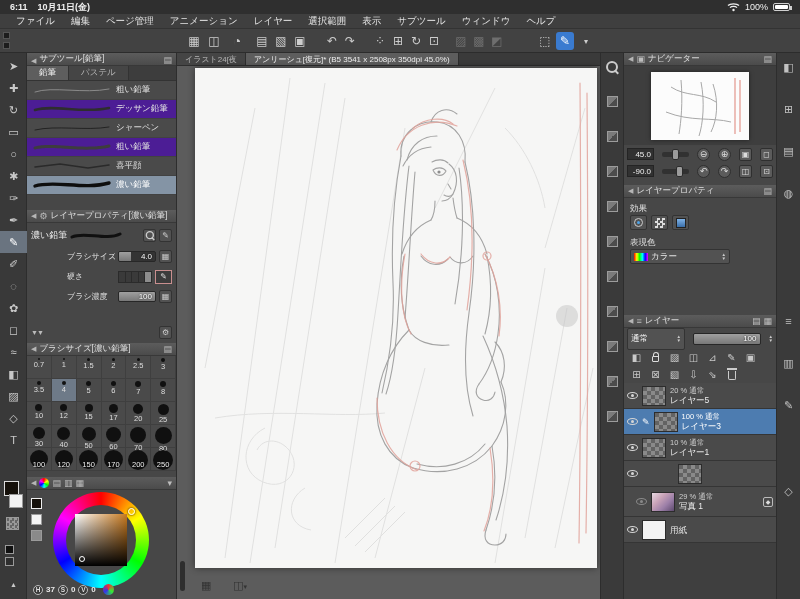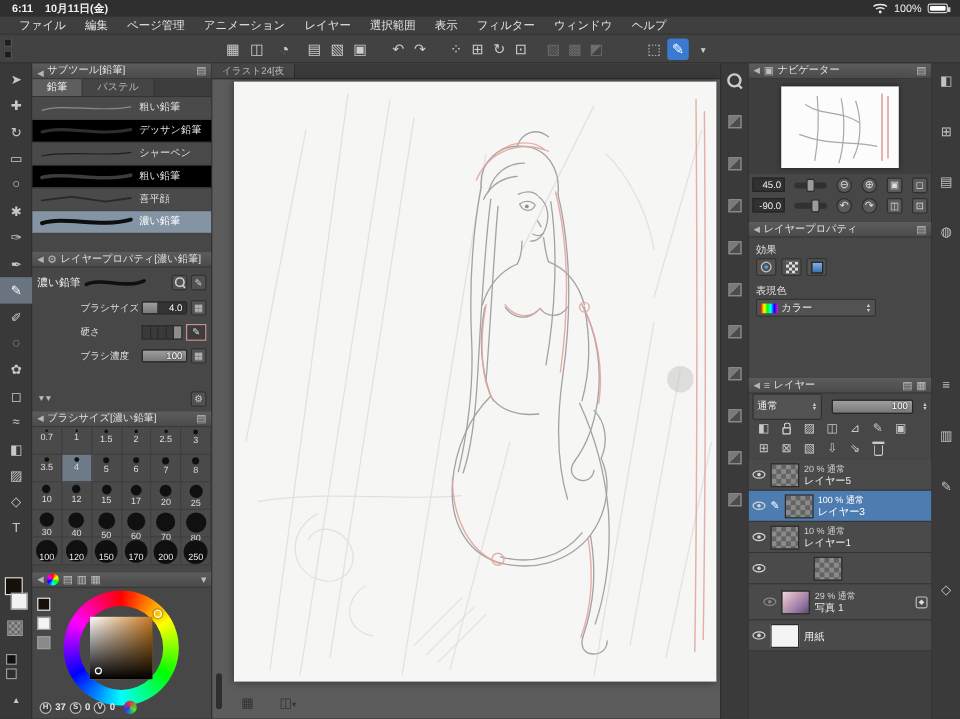--- a/index.html
+++ b/index.html
@@ -50,21 +50,21 @@
     border-bottom:1px solid #383838;display:flex;align-items:center;gap:3px;padding:0 4px;font-size:8.5px;color:#e0e0e0;white-space:nowrap;overflow:hidden;}
   .chev{font-size:7px;color:#b5b5b5;}
   .ph-title{flex:1;overflow:hidden;text-overflow:ellipsis;}
   .ph-ico{color:#bdbdbd;font-size:9px;}
 
   
   .tabs{position:absolute;left:0;right:0;height:15px;display:flex;background:#3d3d3d;border-bottom:1px solid #333;}
   .tab{padding:0 12px;display:flex;align-items:center;background:#454545;color:#b8b8b8;border-right:1px solid #333;font-size:8.5px;}
   .tab.active{background:#5e5e5e;color:#f2f2f2;}
   .brushrow{position:absolute;left:0;right:0;height:19px;display:flex;align-items:center;gap:4px;padding:0 5px;
-    background:#000000;border-bottom:1px solid #424242;color:#e2e2e2;font-size:8.5px;}
+    background:#4c1d95;border-bottom:1px solid #424242;color:#e2e2e2;font-size:8.5px;}
   .brushrow:nth-child(odd){background:#4a4a4a;}
   .brushrow.sel{background:#8494a5;color:#fff;}
   .brushrow svg{flex:0 0 auto;}
   .brushrow .bname{flex:1;text-align:left;white-space:nowrap;overflow:hidden;}
 
   
   .param{position:absolute;left:0;right:0;height:17px;display:flex;align-items:center;gap:3px;padding:0 4px;}
   .plabel{width:48px;font-size:8px;color:#e0e0e0;white-space:nowrap;overflow:hidden;margin-left:36px;}
   .slider{flex:1;height:11px;background:#343434;border:1px solid #272727;border-radius:2px;position:relative;overflow:hidden;}
   .fill{position:absolute;left:0;top:0;bottom:0;background:linear-gradient(#a0a0a0,#787878);}
@@ -186,21 +186,21 @@
   </div>
 
   <div class="abs menubar">
     <span>ファイル</span>
     <span>編集</span>
     <span>ページ管理</span>
     <span>アニメーション</span>
     <span>レイヤー</span>
     <span>選択範囲</span>
     <span>表示</span>
-    <span>フィルター</span>
+    <span>サブツール</span>
     <span>ウィンドウ</span>
     <span>ヘルプ</span>
   </div>
 
   <div class="abs toolbar">
     <span class="chip" style="left:3px;top:3px;"></span>
     <span class="chip" style="left:3px;top:13px;"></span>
     <div class="tbi" style="left:185px;">▦</div>
     <div class="tbi" style="left:205px;">◫</div>
     <div class="tbi" style="left:228px;font-size:14px;">◔</div>
@@ -498,20 +498,21 @@
         <span class="cbadge">V</span>
         <span>0</span>
         <span style="width:11px;height:11px;border-radius:50%;background:conic-gradient(#e33,#3e3,#33e,#e33);margin-left:4px;"></span>
       </div>
     </div>
   </div>
 
   <div class="abs canvas-wrap">
     <div class="doctabs">
       <div class="dtab" style="max-width:80px;">イラスト24[夜</div>
+      <div class="dtab active">アンリーシュ[復元]* (B5 3541 x 2508px 350dpi 45.0%)</div>
     </div>
 
     <div class="page">
       <svg width="402" height="500" viewBox="0 0 402 500">
 
         <g stroke="#b9b9b9" stroke-width="1" fill="none" opacity="0.35">
           <path d="M30 490 L95 10"></path>
             <path d="M55 495 L130 15"></path>
             <path d="M80 480 L150 30"></path>
           <path d="M10 300 L60 40"></path>

